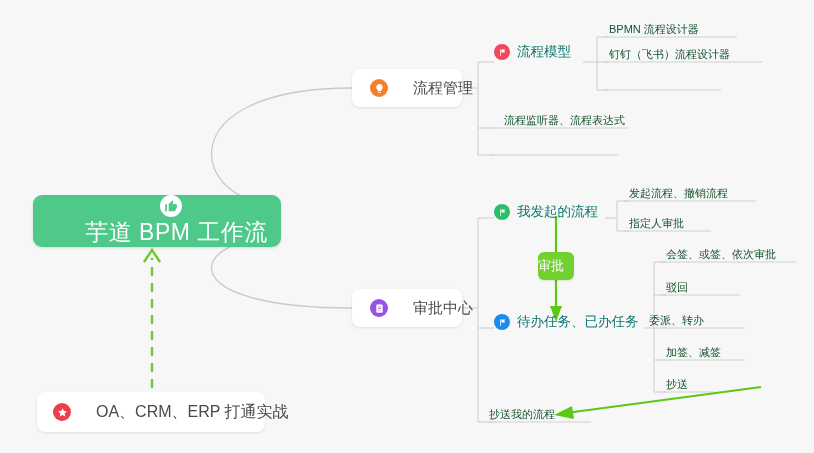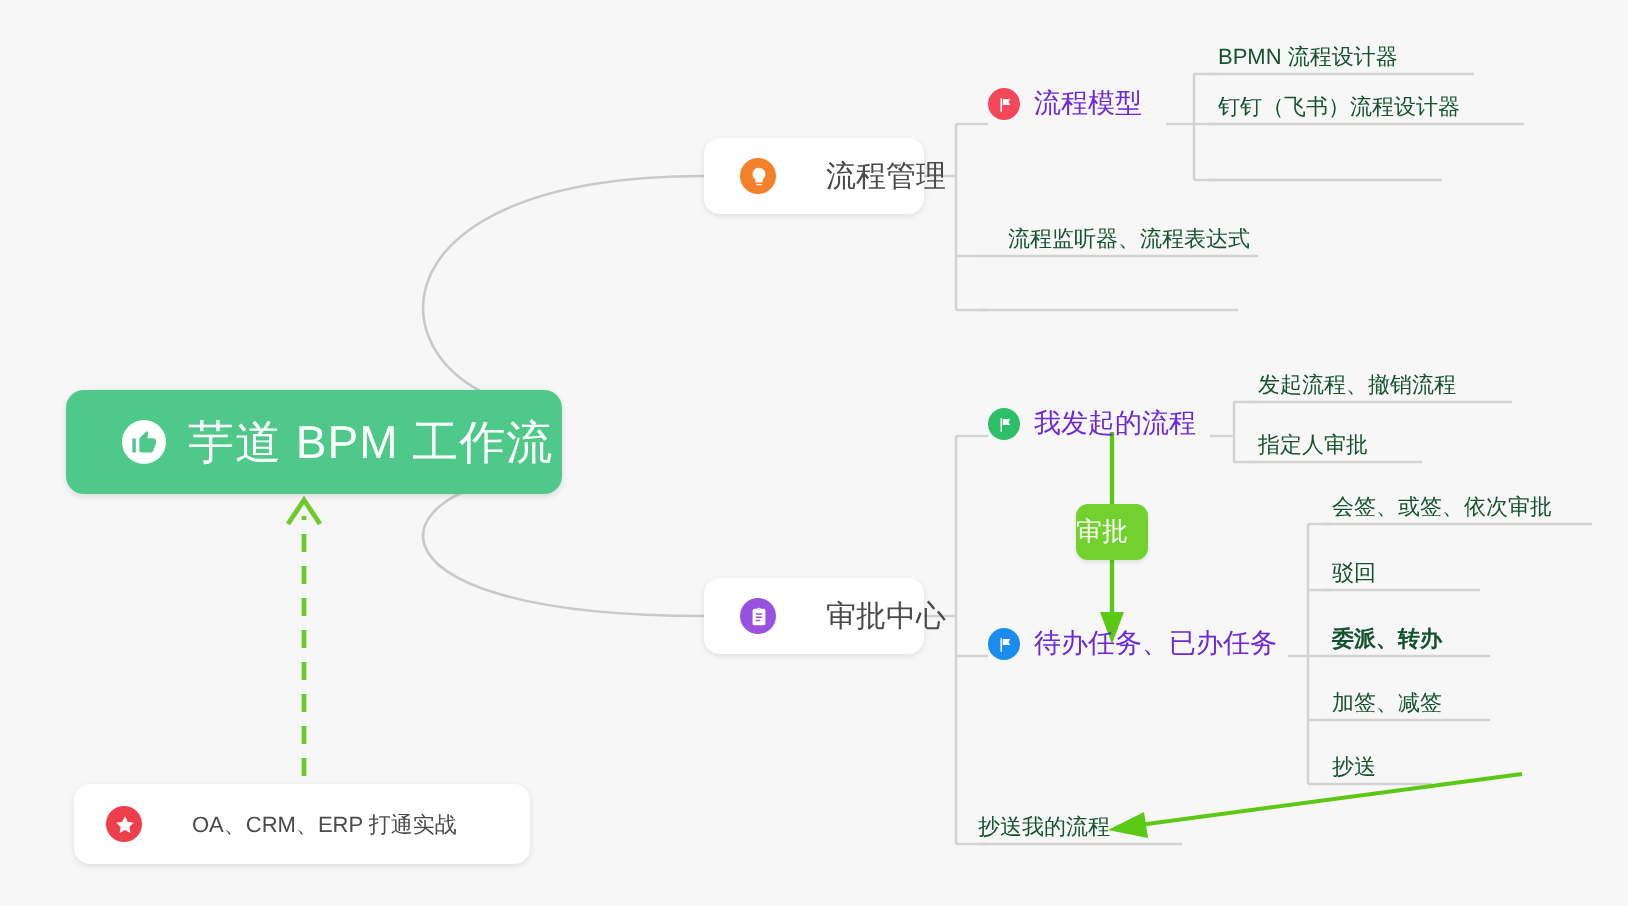--- a/index.html
+++ b/index.html
@@ -35,20 +35,21 @@
     top: 195px;
     width: 248px;
     height: 52px;
     background: #4ec98a;
     border-radius: 9px;
     box-shadow: 0 1px 3px rgba(0,0,0,0.13);
     display: flex;
     align-items: center;
     box-sizing: border-box;
     padding-left: 28px;
+    flex-direction: column;
   }
   .root-label {
     color: #ffffff;
     font-size: 23px;
     letter-spacing: 0.5px;
     margin-left: 11px;
     white-space: nowrap;
   }
 
   
@@ -69,32 +70,32 @@
     color: #4a4a4a;
     margin-left: 9px;
     white-space: nowrap;
   }
   #node-process-mgmt { left: 352px; top: 69px; width: 110px; }
   #node-approval-center { left: 352px; top: 289px; width: 110px; }
   #node-integration {
     left: 37px; top: 392px; width: 228px; height: 40px;
     padding: 0 16px;
   }
-  #node-integration .card-label { font-size: 11px; color: #4a4a4a; }
+  #node-integration .card-label { font-size: 16px; color: #4a4a4a; }
 
   
   .flag-node {
     position: absolute;
     display: flex;
     align-items: center;
     white-space: nowrap;
   }
   .flag-node .flag-label {
     font-size: 13.5px;
-    color: #6d28d9;
+    color: #0f766e;
     margin-left: 7px;
   }
   #node-process-model { left: 494px; top: 43px; }
   #node-my-started    { left: 494px; top: 203px; }
   #node-todo-tasks    { left: 494px; top: 313px; }
 
   
   .leaf-node {
     position: absolute;
     font-size: 11px;
@@ -279,21 +280,21 @@
     <span class="icon-circle flag-blue ic-16">
       <svg width="9" height="9" viewBox="0 0 24 24" fill="#ffffff">
         <path d="M6 3h2v18H6V3zm3 1h10l-2.2 4L19 12H9V4z"></path>
       </svg>
     </span>
     <span class="flag-label">待办任务、已办任务</span>
   </div>
 
   <div class="leaf-node" style="left:666px; top:246px;">会签、或签、依次审批</div>
   <div class="leaf-node" style="left:666px; top:279px;">驳回</div>
-  <div class="leaf-node" style="left:666px; top:312px;font-weight:bold;">委派、转办</div>
+  <div class="leaf-node" style="left:649px; top:312px;">委派、转办</div>
   <div class="leaf-node" style="left:666px; top:344px;">加签、减签</div>
   <div class="leaf-node" style="left:666px; top:376px;">抄送</div>
 
   <div class="leaf-node" style="left:489px; top:406px;">抄送我的流程</div>
 
   <div class="green-tag" id="tag-approve">
     <span>审批</span>
   </div>
 
   <div class="card-node" id="node-integration">

